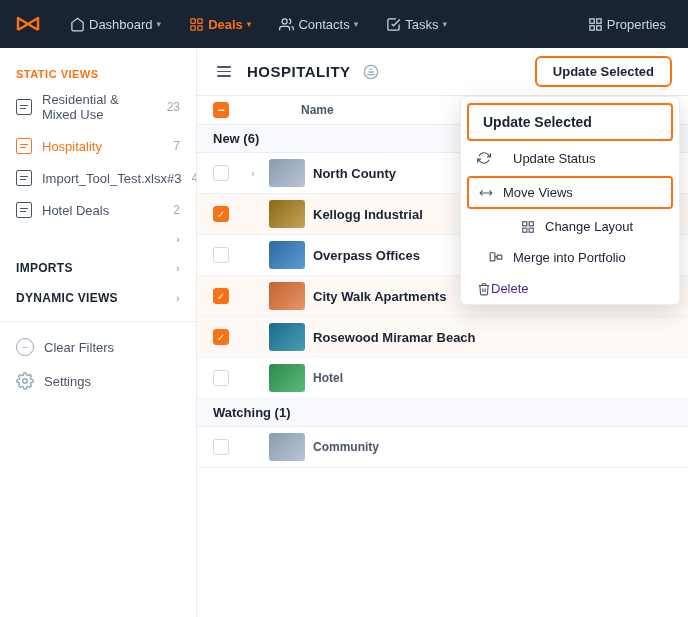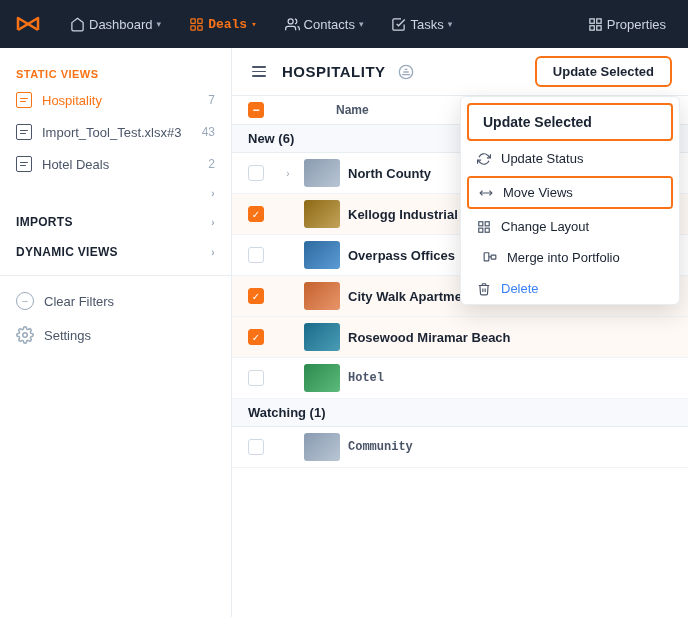--- a/index.html
+++ b/index.html
@@ -3,28 +3,28 @@
   <meta charset="utf-8">
   <style>
     * { box-sizing: border-box; margin: 0; padding: 0; }
     body { font-family: -apple-system, BlinkMacSystemFont, 'Segoe UI', sans-serif; font-size: 13px; background: #fff; color: #1a2332; width: 688px; height: 617px; overflow: hidden; display: flex; flex-direction: column; }
 
     
     .top-nav { background: #1a2332; display: flex; align-items: center; height: 48px; padding: 0 12px; gap: 8px; flex-shrink: 0; }
     .logo { width: 32px; height: 32px; margin-right: 8px; }
     .nav-item { color: #cdd5e0; font-size: 13px; display: flex; align-items: center; gap: 4px; padding: 0 10px; cursor: pointer; height: 100%; }
     .nav-chevron { font-size: 9px; color: #9aaabb; }
-    .nav-item-deals { color: #f97316; font-family: Liberation Mono, monospace; }
+    .nav-item-deals { color: #f97316; }
     .nav-properties { margin-left: auto; }
 
     
     .layout { display: flex; flex: 1; overflow: hidden; }
 
     
-    .sidebar { width: 232px; border-right: 1px solid #e8edf2; background: #fff; padding: 12px 0; overflow-y: auto; flex-shrink: 0; }
+    .sidebar { width: 197px; border-right: 1px solid #e8edf2; background: #fff; padding: 12px 0; overflow-y: auto; flex-shrink: 0; }
     .sidebar-section-title { font-size: 11px; font-weight: 600; color: #f97316; padding: 8px 16px 4px; letter-spacing: 0.5px; }
     .sidebar-item { display: flex; align-items: center; gap: 10px; padding: 8px 16px; cursor: pointer; color: #4a5568; font-size: 13px; }
     .sidebar-item.active { color: #f97316; }
     .sidebar-item .item-icon { width: 16px; height: 16px; border: 1px solid currentColor; border-radius: 2px; display: flex; align-items: center; justify-content: center; flex-shrink: 0; }
     .sidebar-item .item-lines { display: flex; flex-direction: column; gap: 2px; }
     .sidebar-item .item-lines span { display: block; height: 1px; background: currentColor; border-radius: 1px; }
     .sidebar-item .item-lines span:first-child { width: 8px; }
     .sidebar-item .item-lines span:last-child { width: 6px; }
     .sidebar-count { margin-left: auto; font-size: 12px; color: #9aaabb; }
     .sidebar-section-row { display: flex; align-items: center; padding: 8px 16px; cursor: pointer; font-size: 12px; font-weight: 600; color: #1a2332; letter-spacing: 0.3px; text-transform: uppercase; }
@@ -55,21 +55,21 @@
     .table-row { display: flex; align-items: center; padding: 6px 16px; border-bottom: 1px solid #f0f4f8; gap: 4px; }
     .table-row.checked { background: #fff9f5; }
     .checkbox { width: 16px; height: 16px; border: 1.5px solid #d0d9e4; border-radius: 3px; cursor: pointer; display: flex; align-items: center; justify-content: center; flex-shrink: 0; }
     .checkbox.checked { background: #f97316; border-color: #f97316; }
     .checkbox.checked::after { content: '✓'; color: white; font-size: 10px; }
     .checkbox.minus { background: #f97316; border-color: #f97316; }
     .checkbox.minus::after { content: '−'; color: white; font-size: 12px; font-weight: 700; }
     .expand-btn { width: 16px; height: 16px; display: flex; align-items: center; justify-content: center; color: #9aaabb; font-size: 10px; cursor: pointer; }
     .thumb { width: 36px; height: 28px; border-radius: 3px; background: #d0d9e4; overflow: hidden; flex-shrink: 0; display: flex; align-items: center; justify-content: center; }
     .row-name { flex: 1; font-size: 13px; color: #1a2332; }
-    .row-type { width: 120px; font-size: 12px; color: #4a5568; font-family: Liberation Mono, monospace; }
+    .row-type { width: 120px; font-size: 12px; color: #4a5568; }
 
     
     .thumb-brown { background: linear-gradient(135deg, #8B6914 0%, #c4a35a 100%); }
     .thumb-blue { background: linear-gradient(135deg, #2d6a9f 0%, #5b9bd5 100%); }
     .thumb-green { background: linear-gradient(135deg, #2d8a4e 0%, #5cba7c 100%); }
     .thumb-orange { background: linear-gradient(135deg, #c4622d 0%, #e8956a 100%); }
     .thumb-gray { background: linear-gradient(135deg, #8a9bb0 0%, #b8c5d4 100%); }
     .thumb-teal { background: linear-gradient(135deg, #1a6b8a 0%, #4a9db5 100%); }
 
     
@@ -134,20 +134,30 @@
       </svg>
     <span>Properties</span>
   </div>
 </div>
 
 <div class="layout">
 
   <div class="sidebar">
     <div class="sidebar-section-title">STATIC VIEWS</div>
 
+    <div class="sidebar-item">
+      <div class="item-icon">
+        <div class="item-lines">
+            <span></span>
+            <span></span>
+          </div>
+      </div>
+      <span>Residential &amp; Mixed Use</span>
+      <span class="sidebar-count">23</span>
+    </div>
     <div class="sidebar-item active">
       <div class="item-icon">
         <div class="item-lines">
             <span></span>
             <span></span>
           </div>
       </div>
       <span>Hospitality</span>
       <span class="sidebar-count">7</span>
     </div>
@@ -324,60 +334,60 @@
     </div>
 
     <div style="position:absolute;top:48px;right:8px;z-index:20;background:#fff;border:1px solid #e8edf2;border-radius:6px;box-shadow:0 8px 24px rgba(0,0,0,0.14);min-width:220px;overflow:hidden;">
 
       <div style="border:2px solid #f97316;border-radius:4px;margin:6px 6px 2px;overflow:hidden;">
         <div style="display:flex;align-items:center;gap:10px;padding:9px 14px;font-size:14px;font-weight:600;color:#1a2332;cursor:pointer;">
           <span>Update Selected</span>
         </div>
       </div>
 
-      <div style="display:flex;align-items:center;gap:10px;padding:8px 16px;cursor:pointer;font-size:13px;color:#1a2332;">
+      <div style="display:flex;gap:22px;padding:8px 16px;cursor:pointer;font-size:13px;color:#1a2332;">
         <svg width="14" height="14" viewBox="0 0 24 24" fill="none" stroke="#4a5568" stroke-width="2">
             <path d="M23 4v6h-6"></path>
             <path d="M1 20v-6h6"></path>
             <path d="M3.51 9a9 9 0 0114.85-3.36L23 10M1 14l4.64 4.36A9 9 0 0020.49 15"></path>
           </svg>
         <span>Update Status</span>
       </div>
 
       <div style="border:2px solid #f97316;border-radius:4px;margin:2px 6px;overflow:hidden;">
         <div style="display:flex;align-items:center;gap:10px;padding:7px 10px;cursor:pointer;font-size:13px;color:#1a2332;background:#fff;">
           <svg width="14" height="14" viewBox="0 0 24 24" fill="none" stroke="#4a5568" stroke-width="2">
               <path d="M18 8L22 12L18 16"></path>
               <path d="M6 8L2 12L6 16"></path>
               <line x1="2" y1="12" x2="22" y2="12"></line>
             </svg>
           <span>Move Views</span>
         </div>
       </div>
 
-      <div style="display:flex;align-items:center;gap:10px;padding:8px 16px;cursor:pointer;font-size:13px;color:#1a2332;">
+      <div style="display:flex;align-items:center;gap:10px;padding:8px 16px;cursor:pointer;font-size:13px;color:#1a2332;margin-left:44px;">
         <svg width="14" height="14" viewBox="0 0 24 24" fill="none" stroke="#4a5568" stroke-width="2">
             <rect x="3" y="3" width="7" height="7"></rect>
             <rect x="14" y="3" width="7" height="7"></rect>
             <rect x="3" y="14" width="7" height="7"></rect>
             <rect x="14" y="14" width="7" height="7"></rect>
           </svg>
         <span>Change Layout</span>
       </div>
 
-      <div style="display:flex;align-items:center;gap:10px;padding:8px 22px;cursor:pointer;font-size:13px;color:#1a2332;">
+      <div style="display:flex;align-items:center;gap:10px;padding:8px 28px;cursor:pointer;font-size:13px;color:#1a2332;">
         <svg width="14" height="14" viewBox="0 0 24 24" fill="none" stroke="#4a5568" stroke-width="2">
             <rect x="2" y="3" width="8" height="14" rx="1"></rect>
             <path d="M10 10h4"></path>
             <rect x="14" y="7" width="8" height="7" rx="1"></rect>
           </svg>
         <span>Merge into Portfolio</span>
       </div>
 
-      <div style="display:flex;align-items:center;gap:10px;padding:8px 16px;cursor:pointer;font-size:13px;color:#3b82f6;">
+      <div style="display:flex;align-items:center;padding:8px 16px;cursor:pointer;font-size:13px;color:#4c1d95;">
         <svg width="14" height="14" viewBox="0 0 24 24" fill="none" stroke="#4a5568" stroke-width="2">
             <polyline points="3 6 5 6 21 6"></polyline>
             <path d="M19 6l-1 14a2 2 0 01-2 2H8a2 2 0 01-2-2L5 6"></path>
             <path d="M10 11v6M14 11v6"></path>
             <path d="M9 6V4a1 1 0 011-1h4a1 1 0 011 1v2"></path>
           </svg>
         <span>Delete</span>
       </div>
     </div>
   </div>

